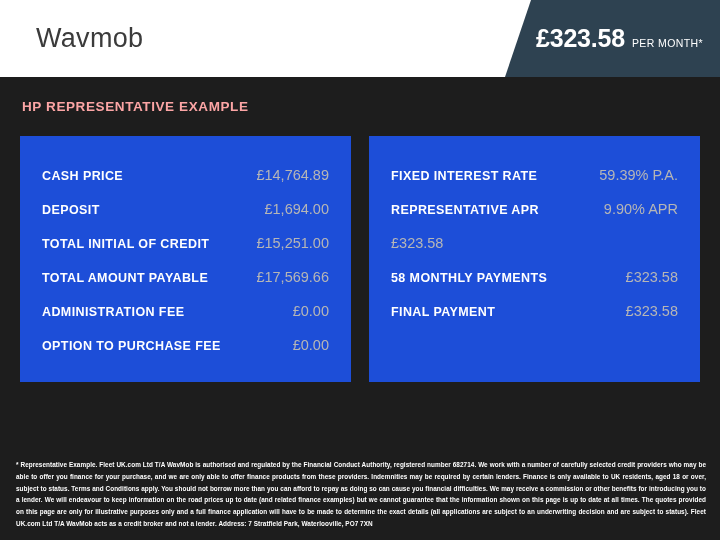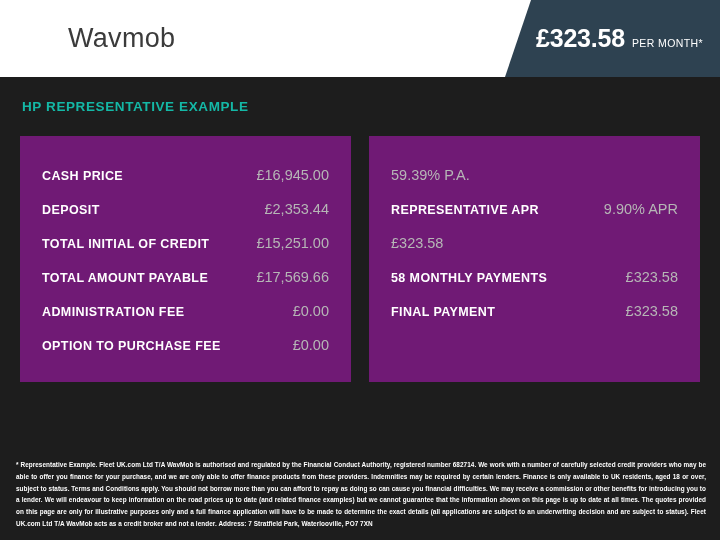--- a/index.html
+++ b/index.html
@@ -28,21 +28,21 @@
     height: 77px;
     background: #ffffff;
     display: flex;
     align-items: stretch;
     position: relative;
     flex: 0 0 auto;
   }
   .brand {
     display: flex;
     align-items: center;
-    padding-left: 68px;
+    padding-left: 36px;
     flex: 1 1 auto;
   }
   .brand-name {
     font-size: 27px;
     color: #3b3b3b;
     font-weight: 400;
     letter-spacing: 0.3px;
   }
   .price-block {
     width: 215px;
@@ -73,35 +73,35 @@
 
   
   .body-wrap {
     flex: 1 1 auto;
     background: #1d1d1d;
     padding: 22px 20px 0 20px;
     display: flex;
     flex-direction: column;
   }
   .section-title {
-    color: #14b8a6;
+    color: #fca5a5;
     font-size: 13.5px;
     font-weight: 700;
     letter-spacing: 0.6px;
     margin: 0 0 22px 2px;
   }
 
   .panels {
     display: flex;
     gap: 0;
     align-items: stretch;
   }
   .panel {
     flex: 1 1 50%;
-    background: #701a75;
+    background: #1d4ed8;
     padding: 22px 22px 20px 22px;
   }
   .panel-left { margin-right: 9px; }
   .panel-right { margin-left: 9px; }
 
   .row {
     display: flex;
     align-items: baseline;
     justify-content: space-between;
     padding: 9px 0 9px 0;
@@ -156,25 +156,25 @@
   </div>
 
   <div class="body-wrap">
     <div class="section-title">HP REPRESENTATIVE EXAMPLE</div>
 
     <div class="panels">
 
       <div class="panel panel-left">
         <div class="row">
           <span class="row-label">CASH PRICE</span>
-          <span class="row-value">£16,945.00</span>
+          <span class="row-value">£14,764.89</span>
         </div>
         <div class="row">
           <span class="row-label">DEPOSIT</span>
-          <span class="row-value">£2,353.44</span>
+          <span class="row-value">£1,694.00</span>
         </div>
         <div class="row">
           <span class="row-label">TOTAL INITIAL OF CREDIT</span>
           <span class="row-value">£15,251.00</span>
         </div>
         <div class="row">
           <span class="row-label">TOTAL AMOUNT PAYABLE</span>
           <span class="row-value">£17,569.66</span>
         </div>
         <div class="row">
@@ -182,20 +182,21 @@
           <span class="row-value">£0.00</span>
         </div>
         <div class="row">
           <span class="row-label">OPTION TO PURCHASE FEE</span>
           <span class="row-value">£0.00</span>
         </div>
       </div>
 
       <div class="panel panel-right">
         <div class="row">
+          <span class="row-label">FIXED INTEREST RATE</span>
           <span class="row-value">59.39% P.A.</span>
         </div>
         <div class="row">
           <span class="row-label">REPRESENTATIVE APR</span>
           <span class="row-value">9.90% APR</span>
         </div>
         <div class="row">
           <span class="row-value">£323.58</span>
         </div>
         <div class="row">

